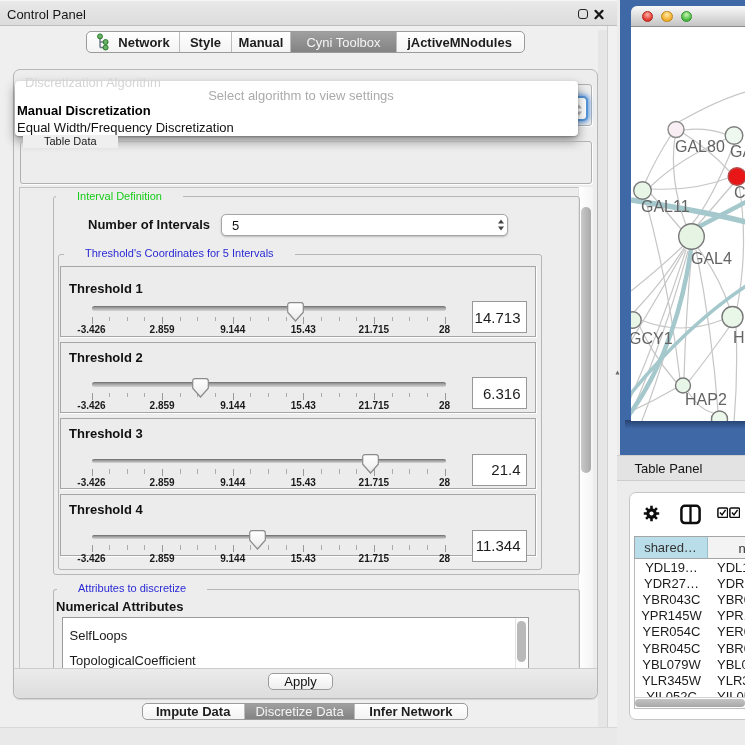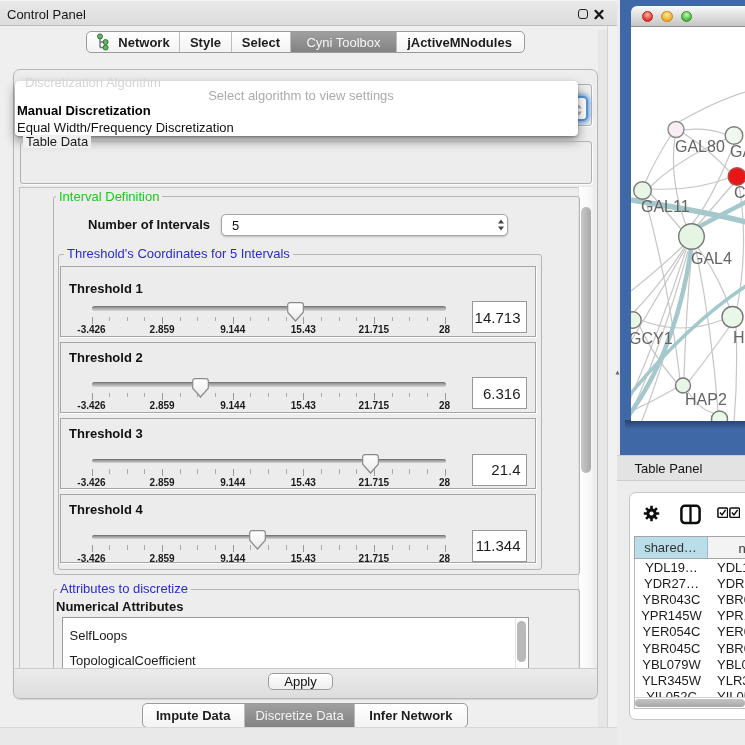--- a/index.html
+++ b/index.html
@@ -1,20 +1,20 @@
 <!DOCTYPE html>
 <html><head><meta charset="utf-8">
 <style>
 * { margin:0; padding:0; box-sizing:border-box; }
 html,body { width:745px; height:745px; overflow:hidden; background:#ececec;
   font-family:"Liberation Sans", sans-serif; }
 .abs { position:absolute; }
 #stage { position:relative; width:745px; height:745px; overflow:hidden; }
 .etched { border:1px solid #b0b0b0; border-radius:3px; box-shadow:1px 1px 0 rgba(255,255,255,.85); }
-.gtitle { position:absolute; background:#efefef; padding:0 3px; font-size:13px; line-height:13px; white-space:nowrap; }
+.gtitle { position:absolute; background:#efefef; padding:0 21px; font-size:11px; line-height:13px; white-space:nowrap; }
 .seg { display:flex; position:absolute; background:linear-gradient(#ffffff,#f3f3f3);
   border:1px solid #9b9b9b; border-radius:5px; overflow:hidden;
   font-size:13px; font-weight:bold; color:#1d1d1d; }
 .seg > div { display:flex; align-items:center; justify-content:center; border-right:1px solid #bdbdbd; }
 .seg > div:last-child { border-right:none; }
 .seg > div.sel { background:linear-gradient(#9f9f9f,#838383); color:#f4f4f4; font-weight:normal; }
 .combo { position:absolute; background:#ffffff; border:1px solid #a6a6a6; border-radius:5px;
   box-shadow:0 1px 2px rgba(0,0,0,.22); font-size:13px; color:#111; }
 .combo span.txt { position:absolute; left:10px; top:3px; }
 .tick { position:absolute; width:1px; background:#9a9a9a; }
@@ -40,21 +40,21 @@
 <path d="M0.5,4.5 L2.5,0.5 L4.5,4.5 Z" fill="#666"></path>
     </svg>
 <div class="seg" style="left:86px;top:31px;width:439px;height:22px;">
 <div style="width:93px;text-align:center;"><svg width="15" height="18" viewBox="0 0 15 18" style="margin-right:7px">
 <path d="M4,4.5 L4,14.5 M4,9 L8,9 M4,14.5 L8,14.5" stroke="#6a7685" stroke-width="1.4" fill="none"></path>
 <circle cx="4" cy="3.4" r="2.5" fill="#66b266" stroke="#2d7a2d" stroke-width="1"></circle>
 <circle cx="9.6" cy="9" r="2.5" fill="#66b266" stroke="#2d7a2d" stroke-width="1"></circle>
 <circle cx="9.6" cy="14.5" r="2.5" fill="#66b266" stroke="#2d7a2d" stroke-width="1"></circle>
         </svg>Network</div>
 <div style="width:52px;">Style</div>
-<div style="width:59px;">Select</div>
+<div style="width:59px;">Manual</div>
 <div class="sel" style="width:106px;">Cyni Toolbox</div>
 <div style="width:125px;">jActiveMNodules</div>
     </div>
 <div class="etched abs" style="left:20px;top:84px;width:572px;height:42px;"></div>
 <div class="abs" style="left:500px;top:96px;width:88px;height:25px;background:#fff;border:2px solid #5694d6;border-radius:5px;box-shadow:0 0 4px 2px rgba(96,156,224,.85);"></div>
 <div class="abs" style="left:575px;top:102px;"><svg width="8" height="12" viewBox="0 0 8 12">
         <path d="M4,0.6 L7,4.4 L1,4.4 Z" fill="#b5b5b5"></path>
         <path d="M4,11.4 L7,7.6 L1,7.6 Z" fill="#b5b5b5"></path>
       </svg></div>
 <div class="abs" style="left:15px;top:81px;width:563px;height:54.5px;background:#fff;border-radius:4px;
@@ -205,21 +205,21 @@
             <linearGradient id="tg" x1="0" y1="0" x2="0" y2="1">
 <stop offset="0" stop-color="#ffffff"></stop>
               <stop offset="0.55" stop-color="#f4f4f4"></stop>
               <stop offset="1" stop-color="#e8e8e8"></stop>
             </linearGradient>
           </defs>
         </svg>
       </div>
 <div class="field" style="left:410.5px;top:34.5px;width:55px;height:32px;">21.4</div>
 </div>
-<div class="thpanel" style="left:60px;top:494.3px;width:475.5px;height:69px;">
+<div class="thpanel" style="left:60px;top:494.3px;width:475.5px;height:62px;">
 <div class="abs" style="left:8px;top:7px;font-size:13px;font-weight:bold;color:#101010;">Threshold 4</div>
 <div class="abs" style="left:30.5px;top:39.5px;width:354px;height:4.5px;border-radius:2.5px;background:linear-gradient(#8e8e8e,#d6d6d6);border-top:1px solid #787878;"></div>
 <div class="tick" style="left:30.5px;top:50px;height:7px;"></div>
 <div class="tick" style="left:48.1px;top:50px;height:4.5px;background:#ababab;"></div>
 <div class="tick" style="left:65.8px;top:50px;height:4.5px;background:#ababab;"></div>
 <div class="tick" style="left:83.4px;top:50px;height:4.5px;background:#ababab;"></div>
 <div class="tick" style="left:101.1px;top:50px;height:7px;"></div>
 <div class="tick" style="left:118.8px;top:50px;height:4.5px;background:#ababab;"></div>
 <div class="tick" style="left:136.4px;top:50px;height:4.5px;background:#ababab;"></div>
 <div class="tick" style="left:154.0px;top:50px;height:4.5px;background:#ababab;"></div>
@@ -261,21 +261,21 @@
 <div class="abs" style="left:56px;top:599px;font-size:13px;font-weight:bold;color:#141414;">Numerical Attributes</div>
 <div class="abs" style="left:62px;top:617px;width:466.5px;height:51px;background:#fff;border:1px solid #9b9b9b;border-bottom:none;overflow:hidden;">
 <div style="position:absolute;left:6.5px;top:4.5px;font-size:13px;color:#1b1b1b;line-height:25px;">SelfLoops<br>TopologicalCoefficient<br>BetweennessCentrality</div>
 <div style="position:absolute;right:1px;top:0;width:12px;height:51px;background:#fdfdfd;border-left:1px solid #e4e4e4;"></div>
 <div style="position:absolute;right:2px;top:2.5px;width:9px;height:41px;background:#b9b9b9;border-radius:5px;"></div>
 </div>
 <div class="abs" style="left:14px;top:668px;width:583px;height:30px;background:linear-gradient(#ebebeb,#dddddd);
 border-top:1px solid #cccccc;border-radius:0 0 7px 7px;"></div>
 <div class="abs" style="left:268px;top:672.5px;width:65px;height:17.5px;background:linear-gradient(#ffffff,#eeeeee);
 border:1px solid #9c9c9c;border-radius:5px;font-size:13px;color:#111;display:flex;align-items:center;justify-content:center;">Apply</div>
-<div class="seg" style="left:141.5px;top:703px;width:326px;height:25px;">
+<div class="seg" style="left:141.5px;top:703px;width:326px;height:17px;">
 <div style="width:103px;">Impute Data</div>
 <div class="sel" style="width:111px;">Discretize Data</div>
 <div style="width:112px;">Infer Network</div>
     </div>
 <div class="abs" style="left:0;top:727px;width:617px;height:18px;background:#e9e9e9;border-top:1px solid #d8d8d8;"></div>
 <div class="abs" style="left:620px;top:0;width:125px;height:455px;background:#3e68a6;"></div>
 <div class="abs" style="left:625px;top:420px;width:120px;height:9px;background:linear-gradient(rgba(0,0,20,.38),rgba(0,0,20,0));"></div>
 <div class="abs" style="left:631px;top:6px;width:114px;height:21px;background:linear-gradient(#f9f9f9,#c5c5c5);
 border-bottom:1px solid #8e8e8e;border-radius:6px 0 0 0;"></div>
 <div class="abs" style="left:641.6px;top:10.6px;width:11.8px;height:11.8px;border-radius:50%;

